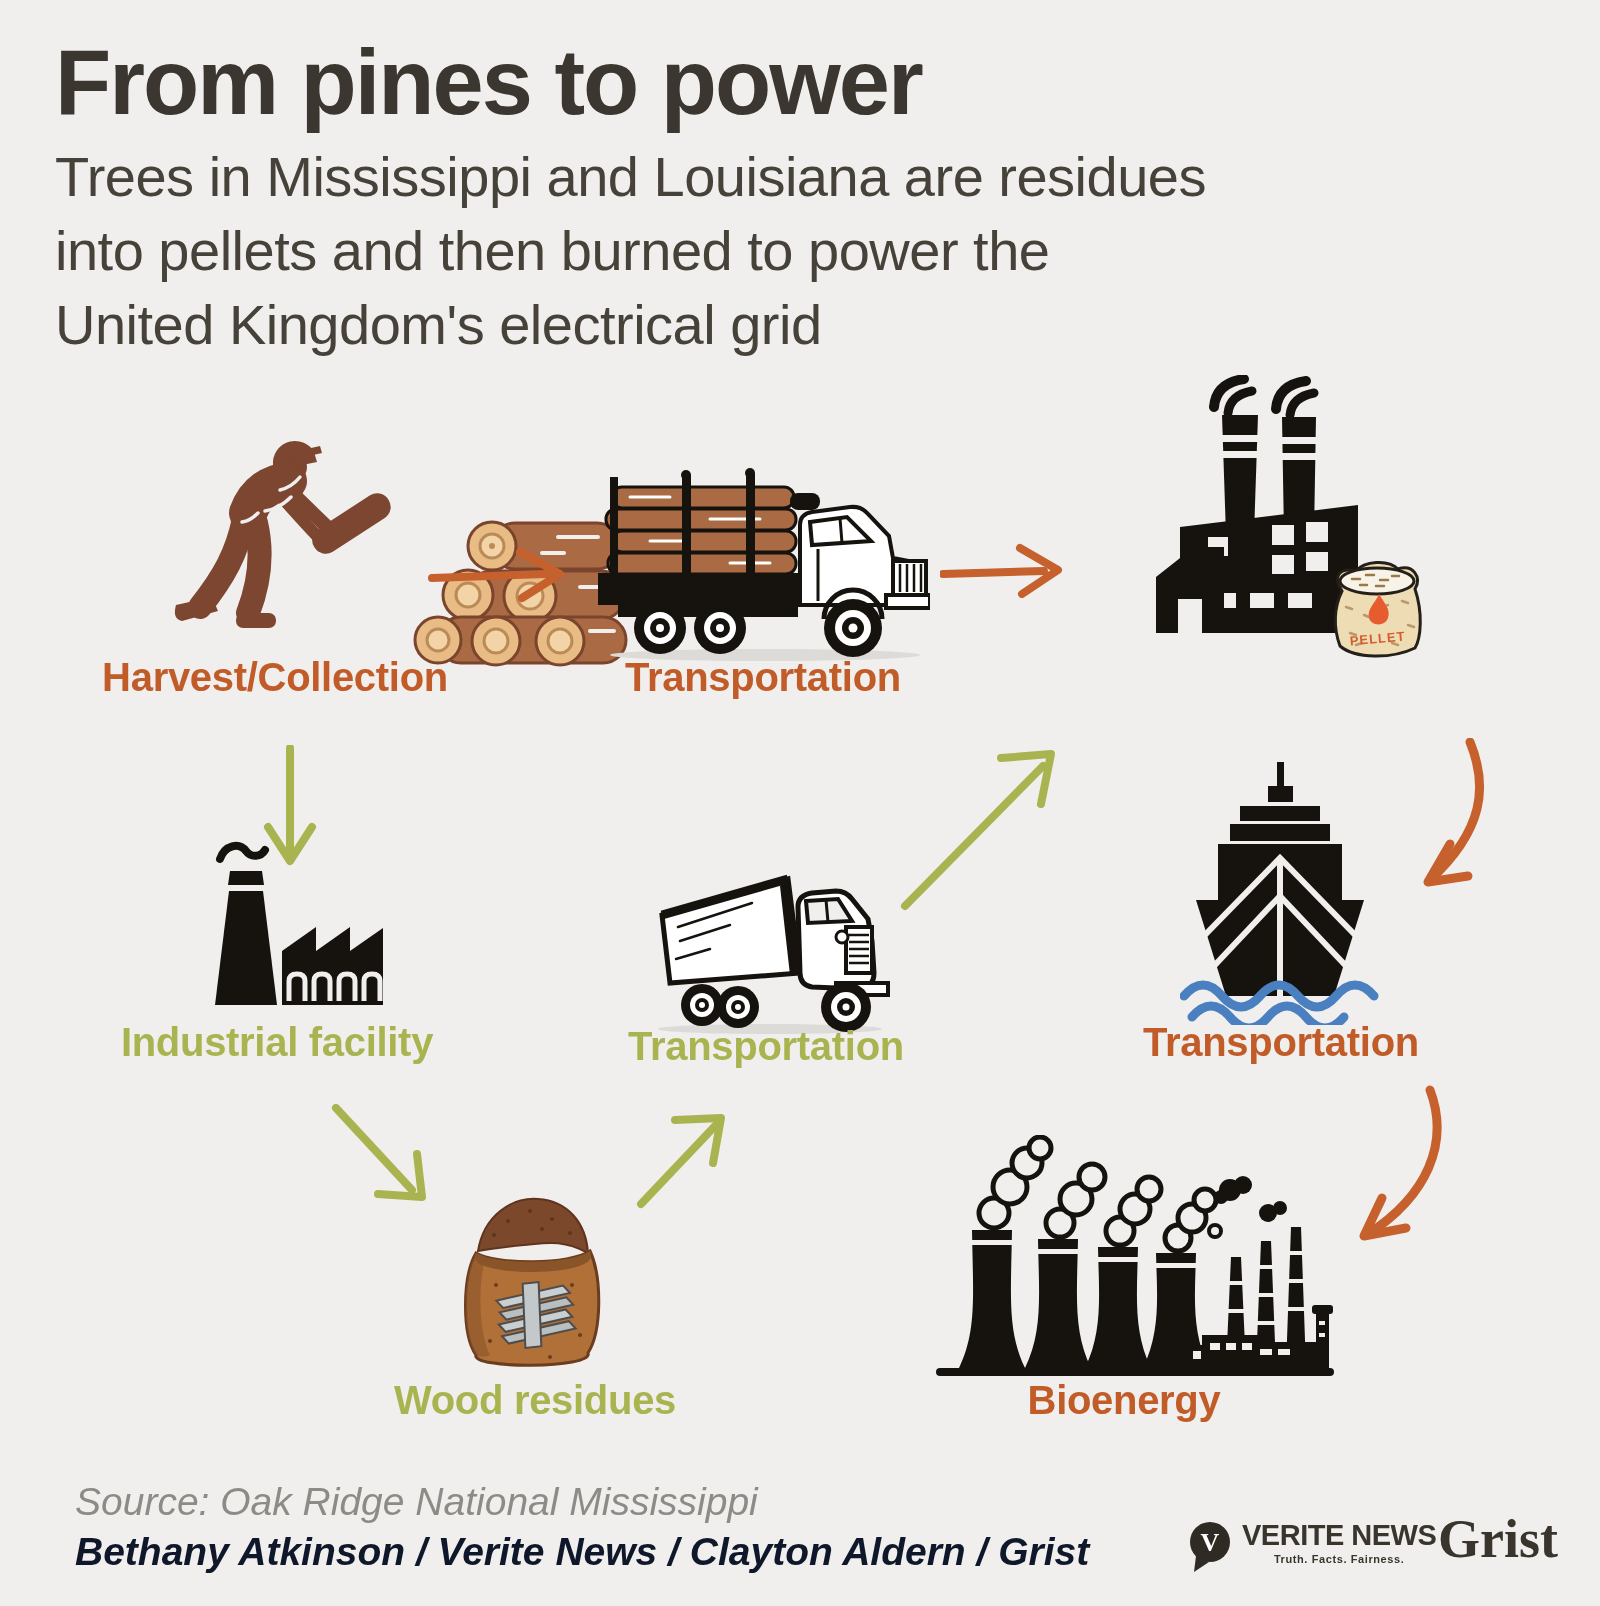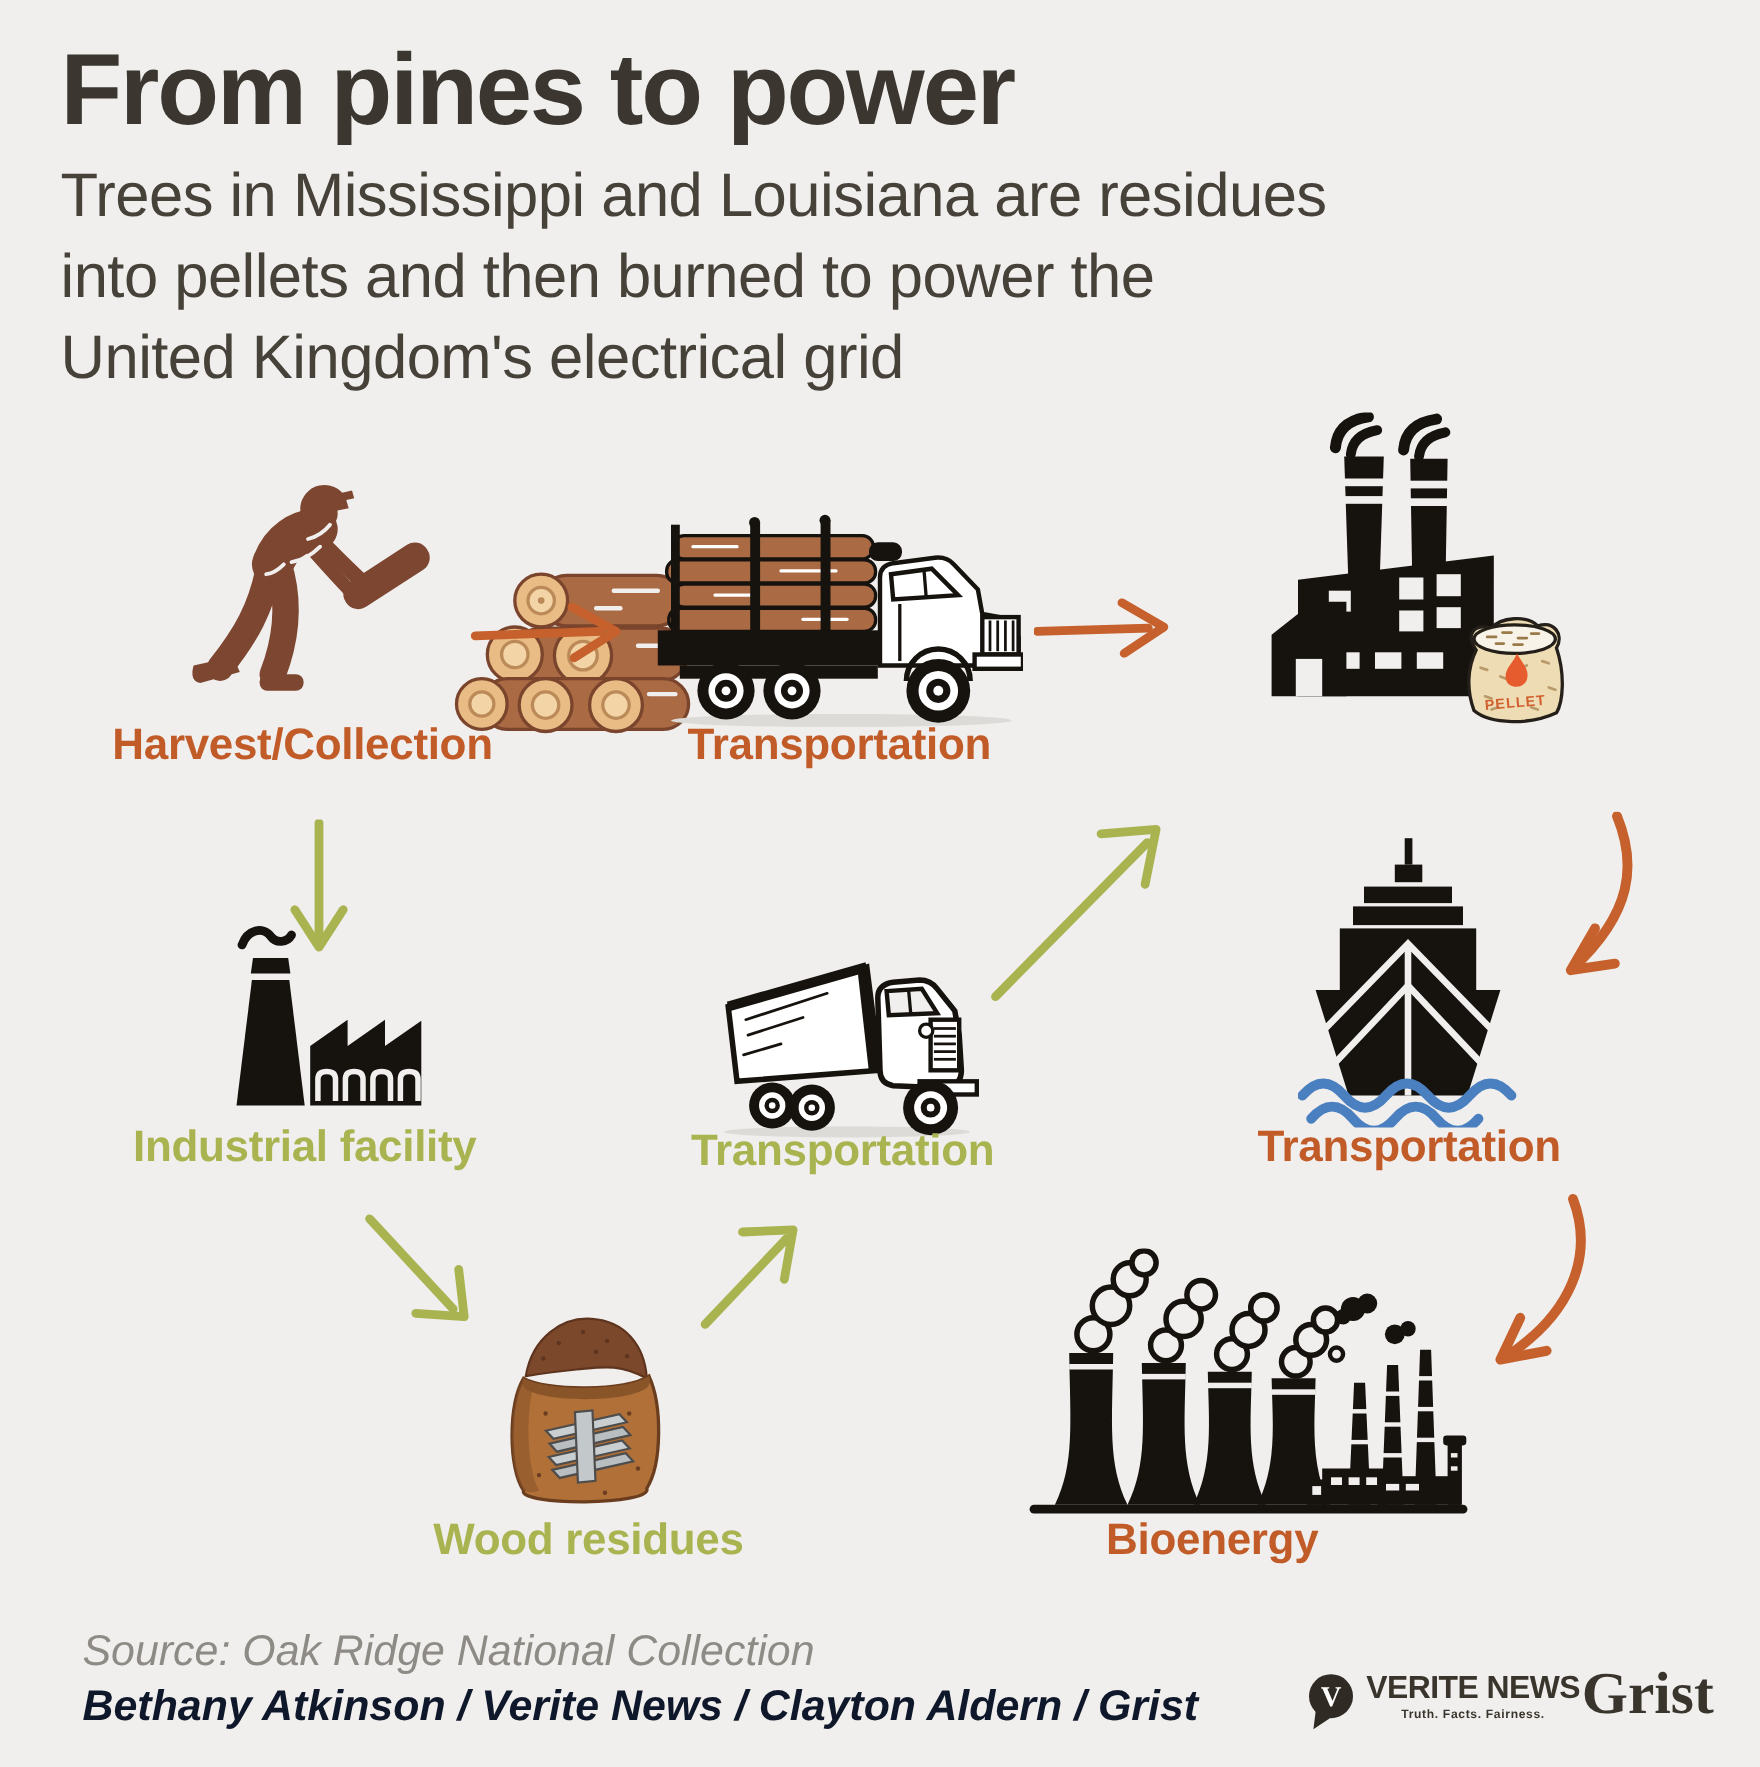--- a/index.html
+++ b/index.html
@@ -406,23 +406,23 @@
         <polyline points="74,160 32,168 50,130"></polyline>
     </g>
   </svg>
 
   <div class="lbl orange" style="left:40px;top:655px;width:470px">Harvest/Collection</div>
   <div class="lbl orange" style="left:553px;top:655px;width:420px">Transportation</div>
   <div class="lbl green" style="left:47px;top:1020px;width:460px">Industrial facility</div>
   <div class="lbl green" style="left:556px;top:1024px;width:420px">Transportation</div>
   <div class="lbl orange" style="left:1076px;top:1020px;width:410px">Transportation</div>
   <div class="lbl green" style="left:320px;top:1378px;width:430px">Wood residues</div>
-  <div class="lbl orange" style="left:892px;top:1378px;width:420px">Bioenergy</div>
-
-  <div class="abs source">Source: Oak Ridge National Collection</div>
+  <div class="lbl orange" style="left:914px;top:1378px;width:420px">Bioenergy</div>
+
+  <div class="abs source">Source: Oak Ridge National Mississippi</div>
   <div class="abs byline">Bethany Atkinson / Verite News / Clayton Aldern / Grist</div>
 
   <div class="abs verite">
     <svg width="48" height="52" viewBox="0 0 48 52">
       <circle cx="24" cy="22" r="20" fill="#2f2b24"></circle>
       <polygon points="10,36 23,42 8,52" fill="#2f2b24"></polygon>
       <text x="24" y="31" text-anchor="middle" font-size="26" font-weight="bold" fill="#ffffff" font-family="Liberation Serif, serif">V</text>
     </svg>
     <div class="verite-text">
       <div class="verite-name">VERITE NEWS</div>

